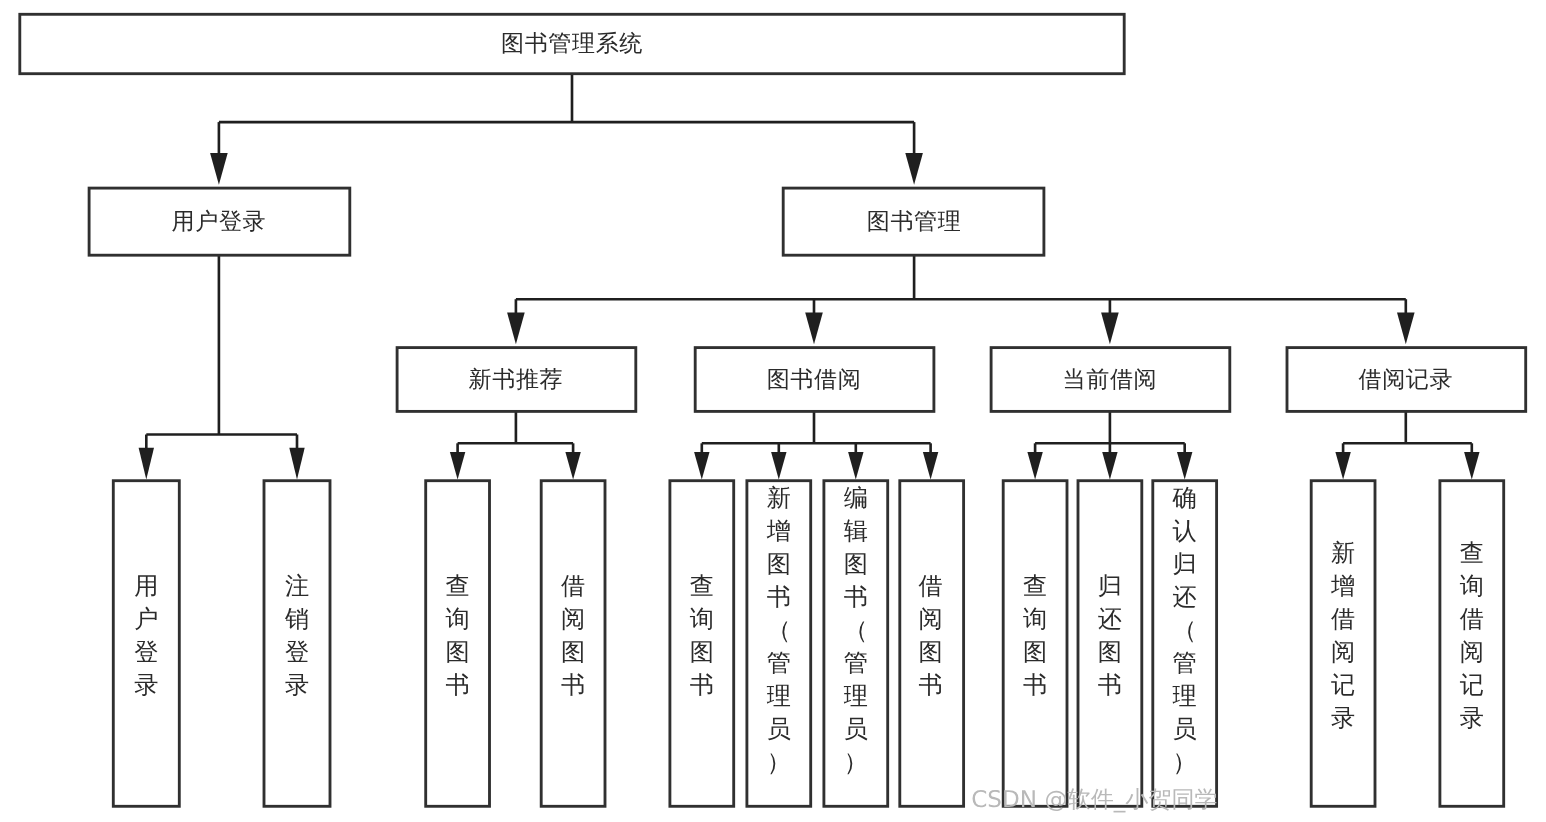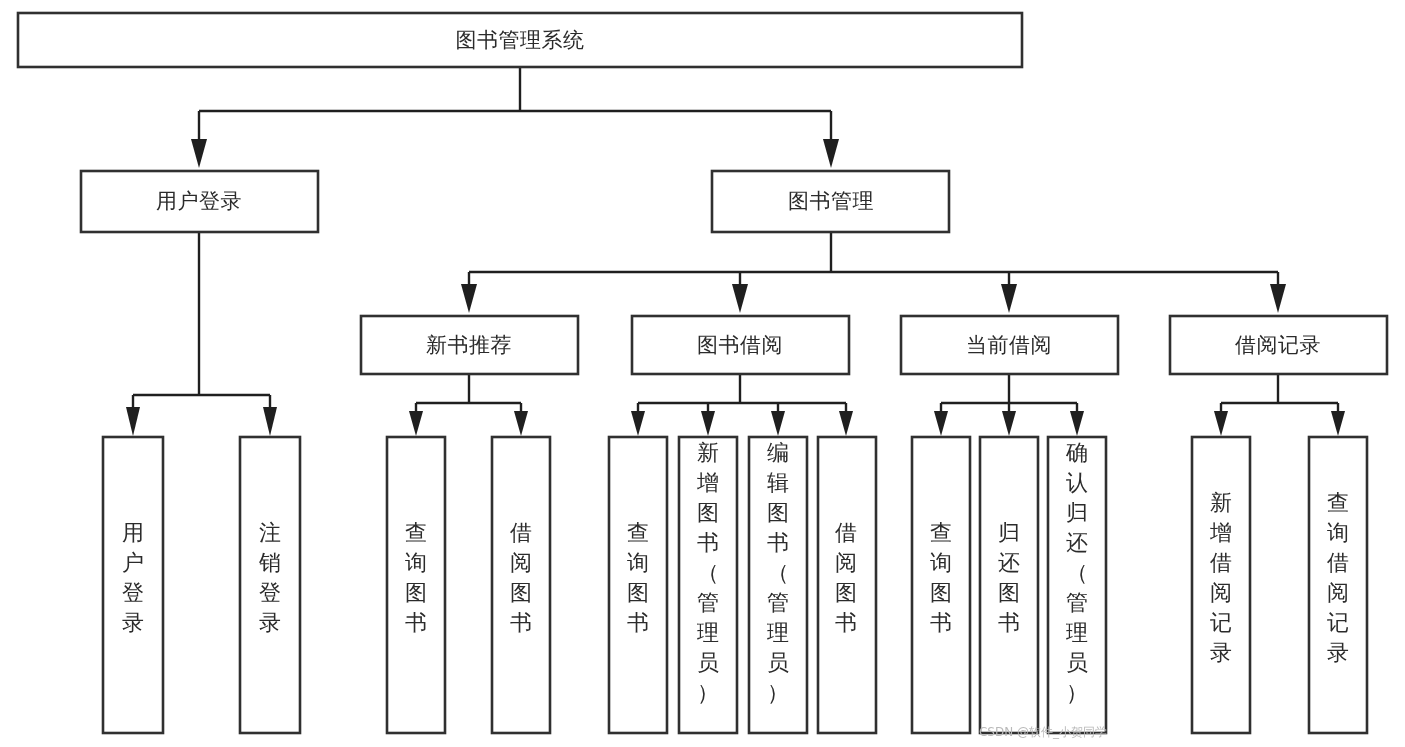--- a/index.html
+++ b/index.html
@@ -48,21 +48,21 @@
   }
   .arrow-head {
     fill: #1f1f1f;
     stroke: none;
   }
   .watermark {
     position: absolute;
     right: 8px;
     bottom: 6px;
     font-family: "DejaVu Sans", "Liberation Sans", sans-serif;
-    font-size: 12px;
+    font-size: 21px;
     color: #b9b9b9;
     white-space: nowrap;
     pointer-events: none;
     user-select: none;
   }
 </style>
 </head>
 <body>
 
 <div id="diagram-root">

